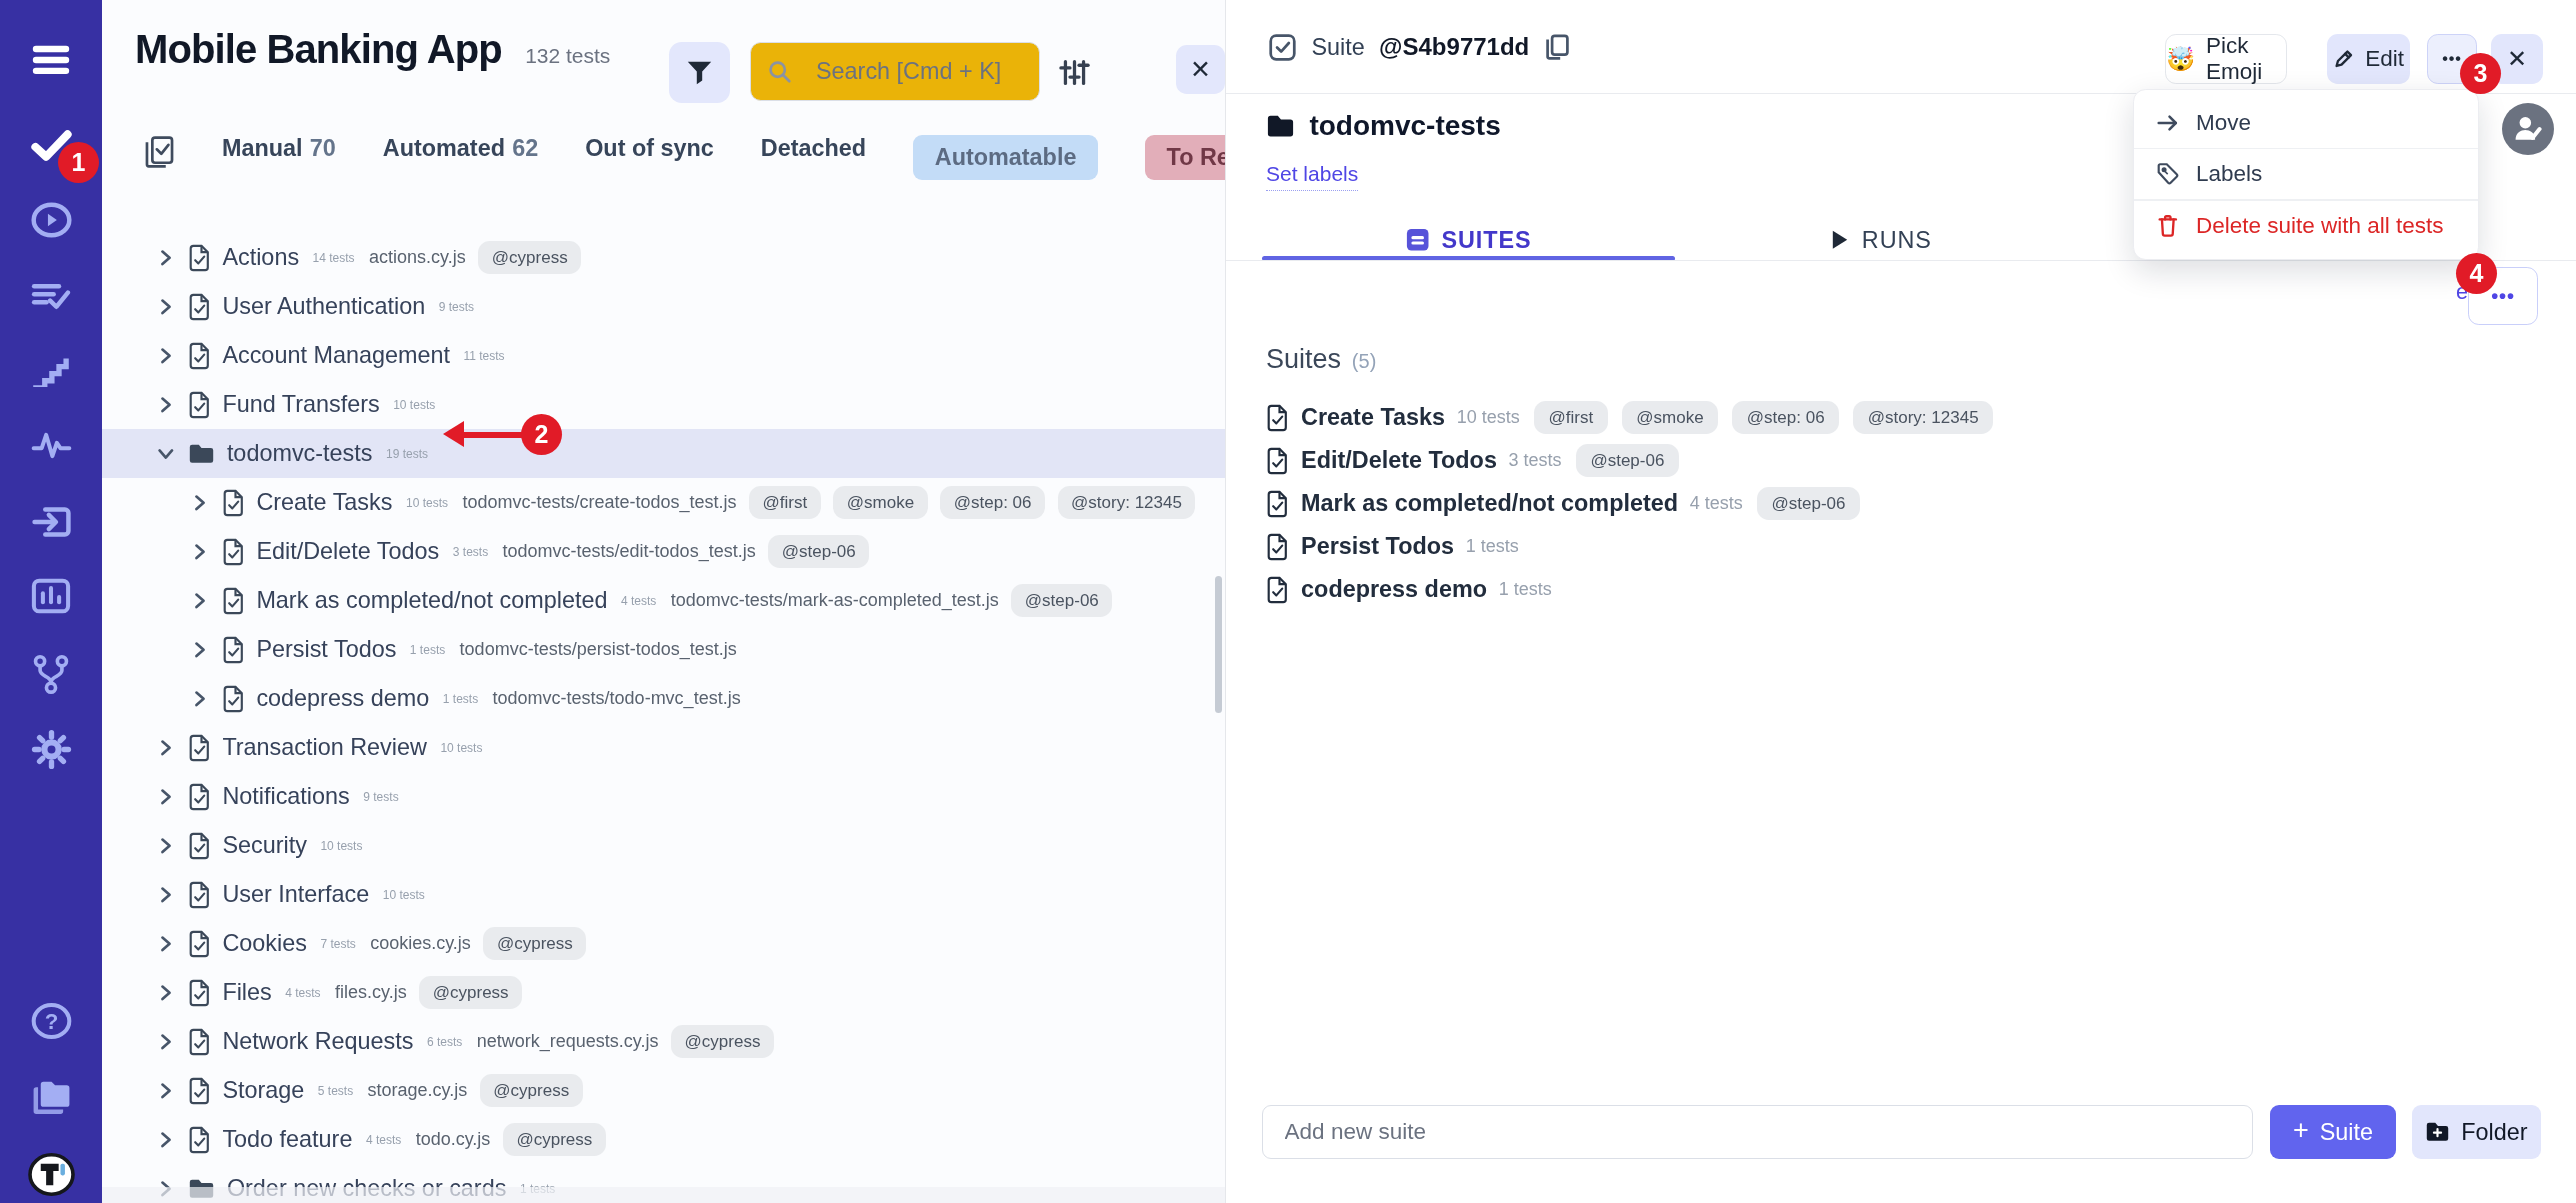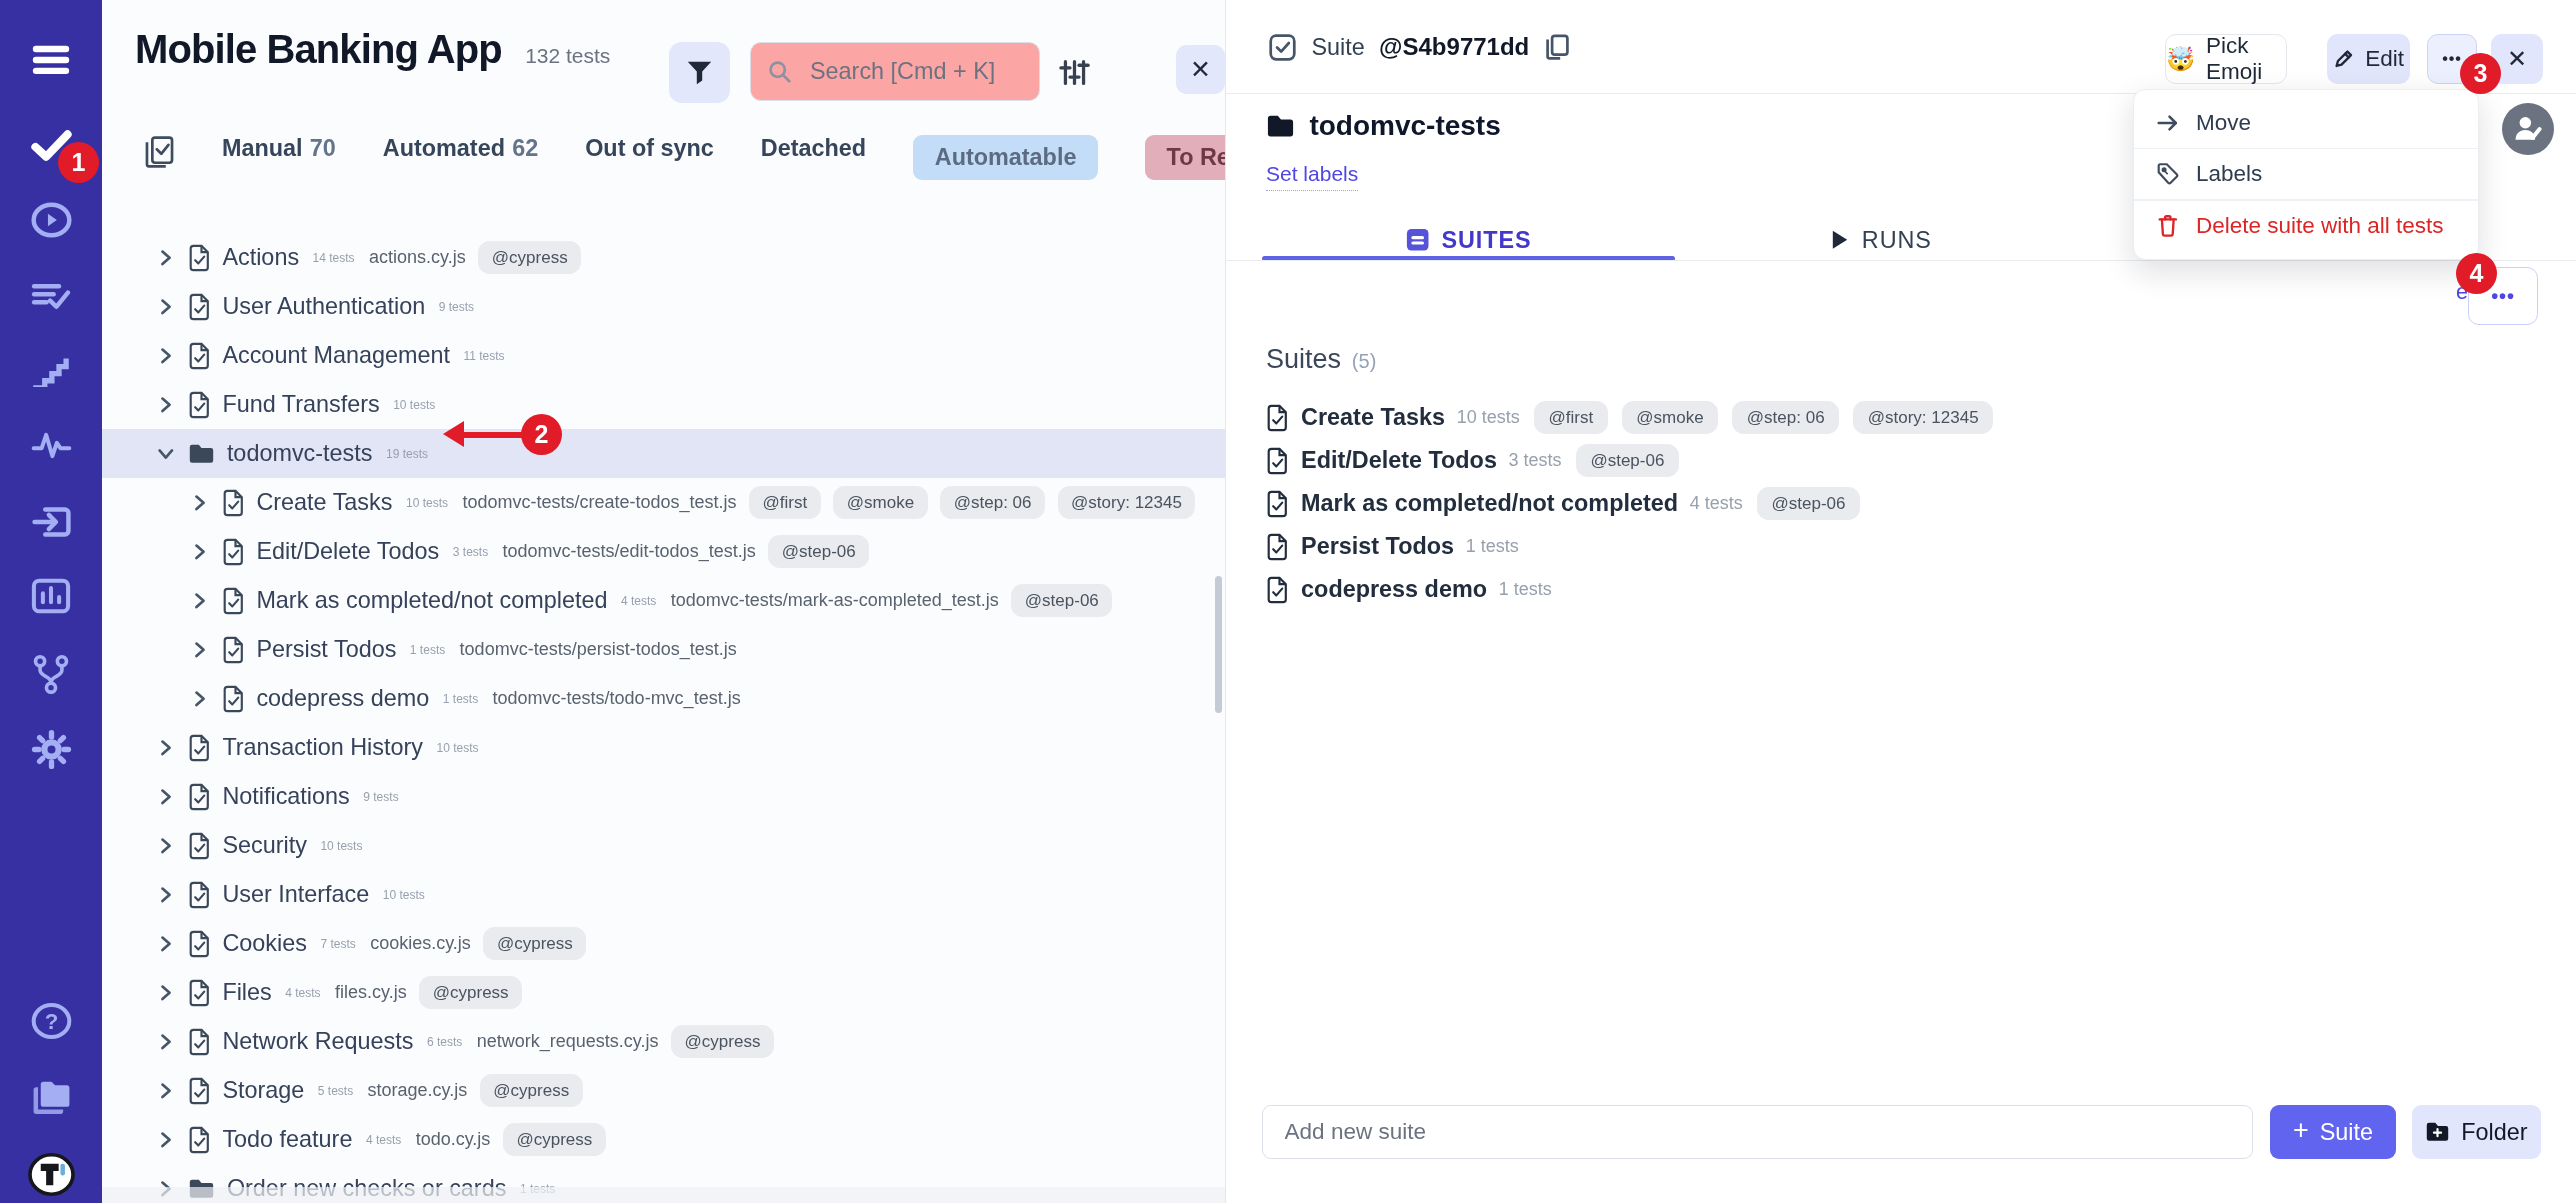--- a/index.html
+++ b/index.html
@@ -12,21 +12,21 @@
   .nav-ic { position:absolute; left:0; width:102px; height:50px; display:flex; align-items:center; justify-content:center; color:#a3aef3; }
   .nav-ic svg { display:block; }
   .nav-ic.white { color:#ffffff; }
 
   
   #left-panel { position:absolute; left:102px; top:0; width:1123px; height:1203px; background:#fbfcfe; }
   #lp-title-row { position:absolute; left:33px; top:27px; display:flex; align-items:baseline; gap:23.4px; }
   #lp-title { font-size:40px; font-weight:800; color:#111827; letter-spacing:-0.9px; }
   #lp-count { font-size:21px; color:#6b7280; }
   #filter-btn { position:absolute; left:567px; top:42px; width:61px; height:61px; background:#e3e7fc; border-radius:12.6px; display:flex; align-items:center; justify-content:center; color:#1f2937; }
-  #search-box { position:absolute; left:648px; top:42px; width:290px; height:59px; background:#fca5a5; border:1.8px solid #dbdfe7; border-radius:10.8px; display:flex; align-items:center; padding:0 16px; gap:18px; }
+  #search-box { position:absolute; left:648px; top:42px; width:290px; height:59px; background:#eab308; border:1.8px solid #dbdfe7; border-radius:10.8px; display:flex; align-items:center; padding:0 16px; gap:24px; }
   #search-box input { border:none; outline:none; font-size:23.4px; color:#374151; width:207px; font-family:inherit; background:transparent; }
   #search-box input::placeholder { color:#6b7280; }
   #sliders-btn { position:absolute; left:950px; top:50px; width:45px; height:45px; display:flex; align-items:center; justify-content:center; color:#374151; }
   #lp-close-btn { position:absolute; left:1074px; top:45px; width:49px; height:49px; background:#e3e7fc; border-radius:10.8px; display:flex; align-items:center; justify-content:center; font-size:25px; color:#1f2937; }
 
   #filter-tabs { position:absolute; left:42px; top:135px; height:56px; display:flex; align-items:flex-start; gap:47px;font-weight:bold; }
   .ftab { font-size:23.4px; color:#37455a; white-space:nowrap; }
   .ftab .cnt { color:#64748b; margin-left:7.2px; }
   .ftab.pill-blue { background:#c3dcf7; color:#5c6b82; padding:9px 21.6px; border-radius:9px; }
   .ftab.pill-rose { background:#e2aeb9; color:#703846; padding:9px 21.6px; border-radius:9px; }
@@ -444,21 +444,21 @@
               <path d="M5 5 L13 12 L5 19"></path>
             </svg>
           </span>
           <span class="ticon">
             <svg width="22.5" height="28" viewBox="0 0 25 31" fill="none" stroke="currentColor" stroke-width="2.4">
               <path d="M3 5 a3 3 0 0 1 3-3 h9 l7 7 v17 a3 3 0 0 1 -3 3 H6 a3 3 0 0 1 -3-3 z"></path>
               <path d="M15 2 v7 h7"></path>
               <path d="M8 18 l3.5 3.5 L18 14" stroke-linecap="round" stroke-linejoin="round"></path>
             </svg>
           </span>
-          <span class="tname">Transaction History</span>
+          <span class="tname">Transaction Review</span>
           <span class="tcount">10 tests</span>
         </div>
         <div class="trow lvl0">
           <span class="chev">
             <svg width="16" height="21.6" viewBox="0 0 18 24" fill="none" stroke="#475569" stroke-width="3" stroke-linecap="round" stroke-linejoin="round">
               <path d="M5 5 L13 12 L5 19"></path>
             </svg>
           </span>
           <span class="ticon">
             <svg width="22.5" height="28" viewBox="0 0 25 31" fill="none" stroke="currentColor" stroke-width="2.4">

